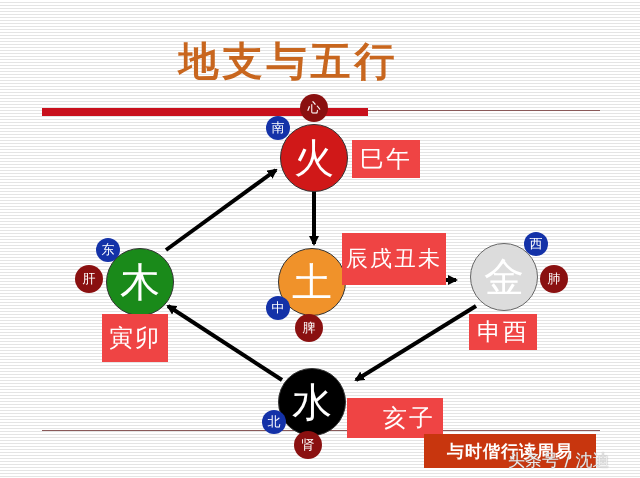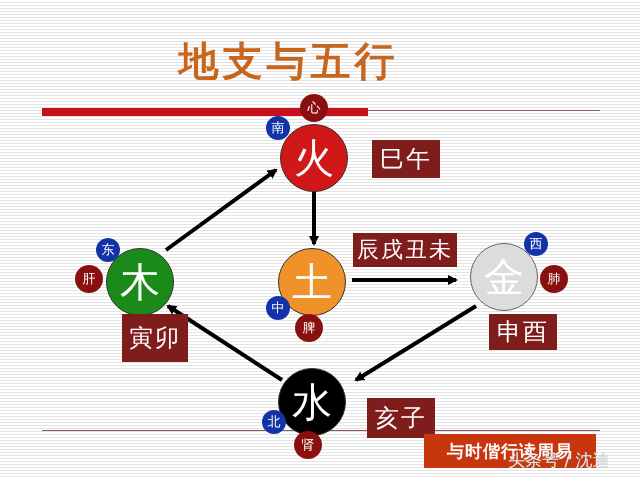--- a/index.html
+++ b/index.html
@@ -13,22 +13,22 @@
   .bar-thin{position:absolute;left:368px;top:110px;width:232px;height:1px;background:#8a5a5a;}
   .bottom-line{position:absolute;left:42px;top:430px;width:558px;height:1px;background:#8a5a5a;}
   svg.arrows{position:absolute;left:0;top:0;}
   .node{position:absolute;width:68px;height:68px;border-radius:50%;box-sizing:border-box;
     border:1.5px solid #333;display:flex;align-items:center;justify-content:center;
     font-size:40px;color:#fff;font-family:"DejaVu Sans","Liberation Sans",sans-serif;}
   .badge{position:absolute;border-radius:50%;display:flex;align-items:center;justify-content:center;
     color:#fff;font-size:13px;}
   .dir{width:24px;height:24px;background:#1432a8;}
   .organ{width:28px;height:28px;background:#8a1010;}
-  .label{position:absolute;background:#7f1d1d;color:#fff;font-family:"DejaVu Serif","Liberation Serif",serif;
-    font-size:24px;display:flex;align-items:center;justify-content:center;letter-spacing:2px;margin-left:20px;}
+  .label{position:absolute;background:#ef4444;color:#fff;font-family:"DejaVu Serif","Liberation Serif",serif;
+    font-size:24px;display:flex;align-items:center;justify-content:center;letter-spacing:2px;}
   .footer-box{position:absolute;left:424px;top:434px;width:172px;height:34px;background:#c8360e;
     color:#fff;font-size:17px;font-weight:bold;display:flex;align-items:center;justify-content:center;letter-spacing:1px;}
   .watermark{position:absolute;left:508px;top:449px;font-size:17px;color:rgba(255,255,255,0.85);
     text-shadow:0 0 1px #777;}
 </style>
 </head>
 <body>
 
 <div class="title">地支与五行</div>
 <div class="bar-thick"></div>
@@ -54,26 +54,26 @@
 <div class="label" style="left:352px;top:140px;width:68px;height:38px;">巳午</div>
 
 <div class="badge dir" style="left:96px;top:238px;">东</div>
 <div class="badge organ" style="left:75px;top:265px;">肝</div>
 <div class="node" style="left:106px;top:248px;background:#1a8a1a;">木</div>
 <div class="label" style="left:102px;top:314px;width:66px;height:48px;">寅卯</div>
 
 <div class="node" style="left:278px;top:248px;background:#f0922a;">土</div>
 <div class="badge dir" style="left:266px;top:296px;">中</div>
 <div class="badge organ" style="left:295px;top:314px;">脾</div>
-<div class="label" style="left:333px;top:233px;width:104px;height:34px;font-size:22px;">辰戌丑未</div>
+<div class="label" style="left:342px;top:233px;width:104px;height:52px;font-size:22px;">辰戌丑未</div>
 
 <div class="node" style="left:470px;top:243px;background:#dcdcdc;border-color:#666;">金</div>
 <div class="badge dir" style="left:524px;top:232px;">西</div>
 <div class="badge organ" style="left:540px;top:265px;">肺</div>
 <div class="label" style="left:469px;top:314px;width:68px;height:36px;">申酉</div>
 
 <div class="node" style="left:278px;top:368px;background:#000;">水</div>
 <div class="badge dir" style="left:262px;top:410px;">北</div>
 <div class="badge organ" style="left:294px;top:431px;">肾</div>
-<div class="label" style="left:347px;top:398px;width:68px;height:40px;">亥子</div>
+<div class="label" style="left:347px;top:398px;width:68px;height:40px;padding-left:28px;">亥子</div>
 
 <div class="footer-box">与时偕行读周易</div>
 <div class="watermark">头条号 / 沈迪</div>
 
 </body></html>

